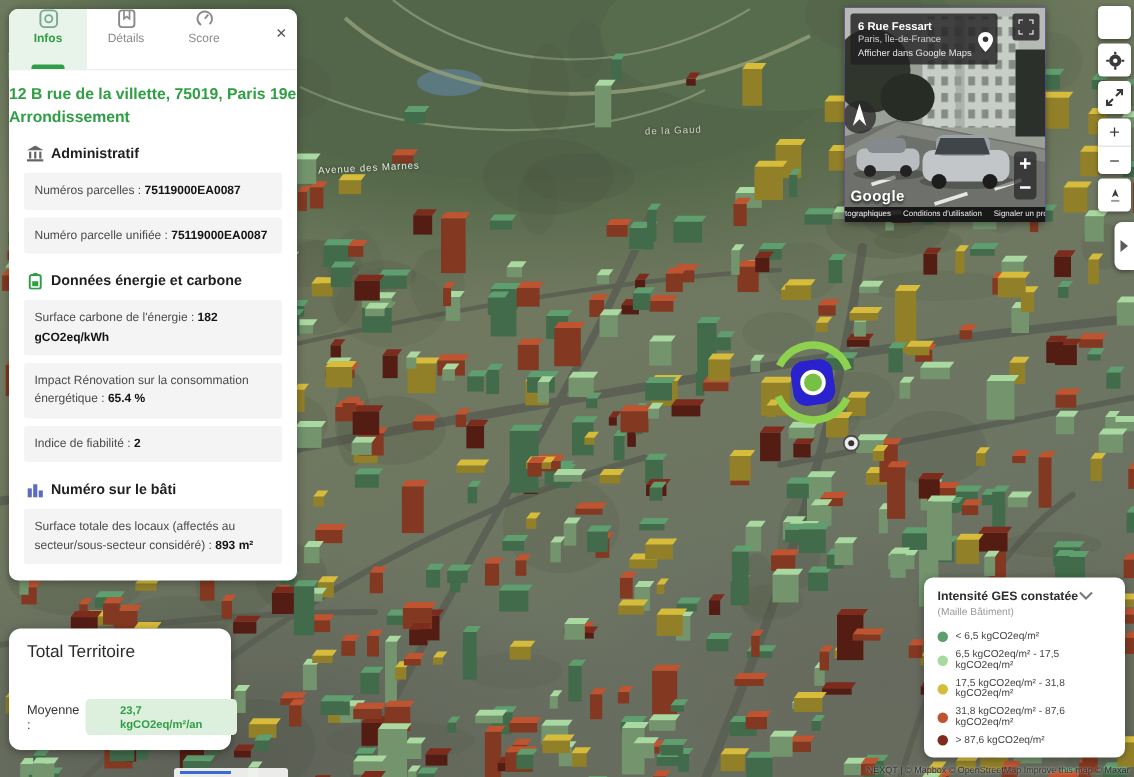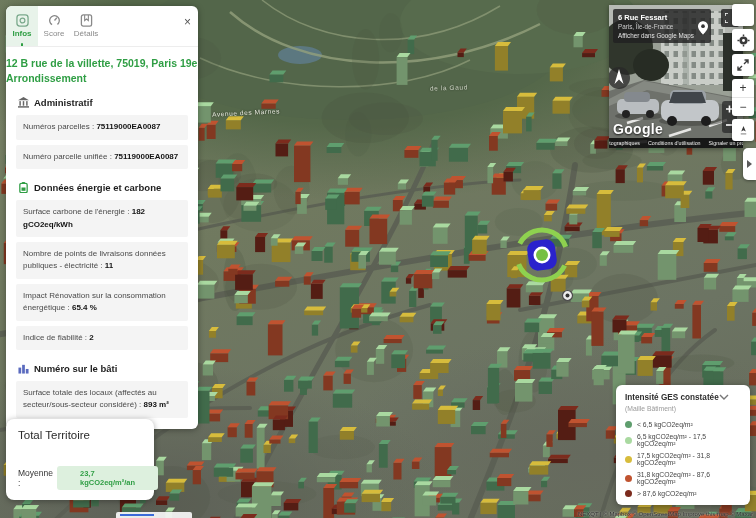--- a/index.html
+++ b/index.html
@@ -22,21 +22,21 @@
   .attribution{position:absolute;right:3px;bottom:1px;font-size:6px;color:#2e2e2e;
     text-shadow:0 0 2px rgba(255,255,255,.8);}
   .scalebar{position:absolute;left:116px;bottom:0;width:76px;height:6px;
     background:rgba(255,255,255,.88);border-radius:2px 2px 0 0;}
   .scalebar i{display:block;width:34px;height:2px;margin:2px 0 0 4px;background:#3b6ad8;}
   
   .sidebar{position:absolute;left:6px;top:6px;width:192px;background:#fff;
     border-radius:6px;box-shadow:0 1px 6px rgba(0,0,0,.35);padding-bottom:6px;}
   .tabbar{display:flex;height:40px;border-bottom:1px solid #ededed;position:relative;
     border-radius:6px 6px 0 0;overflow:hidden;}
-  .tab{width:32px;display:flex;flex-direction:column;align-items:center;justify-content:center;
+  .tab{width:52px;display:flex;flex-direction:column;align-items:center;
     gap:2px;font-size:8px;color:#8a8a8a;position:relative;cursor:pointer;}
   .tab.active{background:#e8f3ea;color:#2f9e44;font-weight:bold;}
   .tab.active:after{content:"";position:absolute;bottom:0;left:15px;right:15px;height:3px;
     border-radius:2px 2px 0 0;background:#2f9e44;}
   .close-btn{position:absolute;right:7px;top:10px;font-size:12px;color:#555;line-height:1;cursor:pointer;}
   .sb-title{color:#2f9e44;font-weight:bold;font-size:10.5px;line-height:1.45;padding:9px 0 3px;}
   .sec-head{display:flex;align-items:center;gap:5px;font-size:9.5px;font-weight:bold;
     color:#1e1e1e;padding:8px 12px 2px;}
   .row{margin:5px 10px;background:#f4f4f4;border-radius:2px;padding:6px 7px;
     font-size:8px;color:#4a4a4a;line-height:1.55;}
@@ -45,31 +45,31 @@
   .total-card{position:absolute;left:6px;top:419px;width:148px;background:#fff;
     border-radius:8px;box-shadow:0 1px 6px rgba(0,0,0,.35);padding:10px 12px;box-sizing:border-box;}
   .total-title{font-size:11.5px;color:#2b2b2b;}
   .total-value{margin-top:8px;}
   .total-value .big{font-size:29px;font-weight:bold;color:#2f9e44;letter-spacing:-1px;}
   .total-value .unit{font-size:11.5px;color:#52ad67;}
   .moyenne{margin-top:25px;font-size:8.5px;color:#333;display:flex;align-items:center;gap:4px;}
   .moyenne .pill{background:#ddf0de;color:#2f9e44;font-weight:bold;font-size:7.5px;
     padding:3px 23px;border-radius:3px;}
   
-  .streetview{position:absolute;left:609px;top:5px;width:134px;height:143px;overflow:hidden;
+  .streetview{position:absolute;left:563px;top:5px;width:134px;height:143px;overflow:hidden;
     box-shadow:0 1px 5px rgba(0,0,0,.4);background:#6d28d9;}
   .sv-header{position:absolute;left:4px;top:4px;width:98px;background:rgba(33,33,33,.82);
     border-radius:2px;padding:4px 14px 4px 5px;color:#fff;box-sizing:border-box;}
   .sv-title{font-size:7.5px;font-weight:bold;line-height:1.2;}
   .sv-sub{font-size:6.3px;color:#cfcfcf;margin-top:1px;}
   .sv-link{font-size:6.3px;color:#e4e4e4;margin-top:2px;cursor:pointer;}
   .sv-pin{position:absolute;right:3px;top:12px;}
   .sv-full{position:absolute;right:4px;top:4px;width:18px;height:18px;background:rgba(33,33,33,.82);
     border-radius:2px;display:flex;align-items:center;justify-content:center;cursor:pointer;}
-  .sv-google{position:absolute;left:4px;bottom:11px;color:#fff;font-size:14px;font-weight:bold;
+  .sv-google{position:absolute;left:4px;bottom:11px;color:#fff;font-size:10px;font-weight:bold;
     letter-spacing:.3px;text-shadow:0 1px 2px rgba(0,0,0,.8);}
   .sv-terms{position:absolute;left:0;right:0;bottom:0;height:10px;background:rgba(8,8,8,.85);
     display:flex;align-items:center;gap:8px;font-size:5.3px;color:#eee;white-space:nowrap;overflow:hidden;}
   .sv-terms span:first-child{margin-left:-7px;}
   
   .toolbar{position:absolute;right:2px;top:4px;width:22px;display:flex;flex-direction:column;gap:3px;}
   .tool-btn{width:22px;height:22px;background:#fff;border-radius:3px;box-shadow:0 1px 3px rgba(0,0,0,.4);
     display:flex;align-items:center;justify-content:center;cursor:pointer;}
   .zoom-group{width:22px;background:#fff;border-radius:3px;box-shadow:0 1px 3px rgba(0,0,0,.4);
     display:flex;flex-direction:column;}
@@ -1383,31 +1383,31 @@
     <div class="tabbar">
       <div class="tab active">
         <svg width="13" height="13" viewBox="0 0 14 14">
           <rect x="1" y="1" width="12" height="12" rx="3" fill="none" stroke="#7aa98c" stroke-width="1.4"></rect>
           <circle cx="7" cy="7" r="2.6" fill="none" stroke="#7aa98c" stroke-width="1.3"></circle>
         </svg>
         <span>Infos</span>
       </div>
       <div class="tab">
         <svg width="13" height="13" viewBox="0 0 14 14">
+          <rect x="1.5" y="1" width="11" height="12" rx="2" fill="none" stroke="#8a8a8a" stroke-width="1.4"></rect>
+          <path d="M 5 1 L 5 7 L 7 5.4 L 9 7 L 9 1" fill="none" stroke="#8a8a8a" stroke-width="1.2"></path>
+        </svg>
+        <span>Détails</span>
+      </div>
+      <div class="tab">
+        <svg width="13" height="13" viewBox="0 0 14 14">
           <circle cx="7" cy="7" r="5.2" fill="none" stroke="#8a8a8a" stroke-width="1.4" stroke-dasharray="26 7" transform="rotate(120 7 7)"></circle>
           <line x1="7" y1="7" x2="9.5" y2="4" stroke="#8a8a8a" stroke-width="1.4"></line>
         </svg>
         <span>Score</span>
-      </div>
-      <div class="tab">
-        <svg width="13" height="13" viewBox="0 0 14 14">
-          <rect x="1.5" y="1" width="11" height="12" rx="2" fill="none" stroke="#8a8a8a" stroke-width="1.4"></rect>
-          <path d="M 5 1 L 5 7 L 7 5.4 L 9 7 L 9 1" fill="none" stroke="#8a8a8a" stroke-width="1.2"></path>
-        </svg>
-        <span>Détails</span>
       </div>
       <span class="close-btn">×</span>
     </div>
 
     <div class="sb-title">12 B rue de la villette, 75019, Paris 19e Arrondissement</div>
 
     <div class="sec-head">
       <svg width="11" height="11" viewBox="0 0 12 12">
         <polygon points="6,0 12,3.5 0,3.5" fill="#666"></polygon>
         <rect x="1.5" y="4.5" width="1.6" height="5" fill="#666"></rect>
@@ -1430,24 +1430,20 @@
       <svg width="11" height="11" viewBox="0 0 12 12">
         <rect x="2" y="1.5" width="8" height="10" rx="1.5" fill="none" stroke="#2f9e44" stroke-width="1.4"></rect>
         <rect x="4.5" y="0" width="3" height="1.6" fill="#2f9e44"></rect>
         <rect x="3.8" y="6" width="4.4" height="3.6" fill="#2f9e44"></rect>
       </svg>
       <span>Données énergie et carbone</span>
     </div>
     <div class="row">
       <span>Surface carbone de l'énergie :</span>
       <b>182 gCO2eq/kWh</b>
-    </div>
-    <div class="row">
-      <span>Nombre de points de livraisons données publiques - électricité :</span>
-      <b>11</b>
     </div>
     <div class="row">
       <span>Impact Rénovation sur la consommation énergétique :</span>
       <b>65.4 %</b>
     </div>
     <div class="row">
       <span>Indice de fiabilité :</span>
       <b>2</b>
     </div>
 

